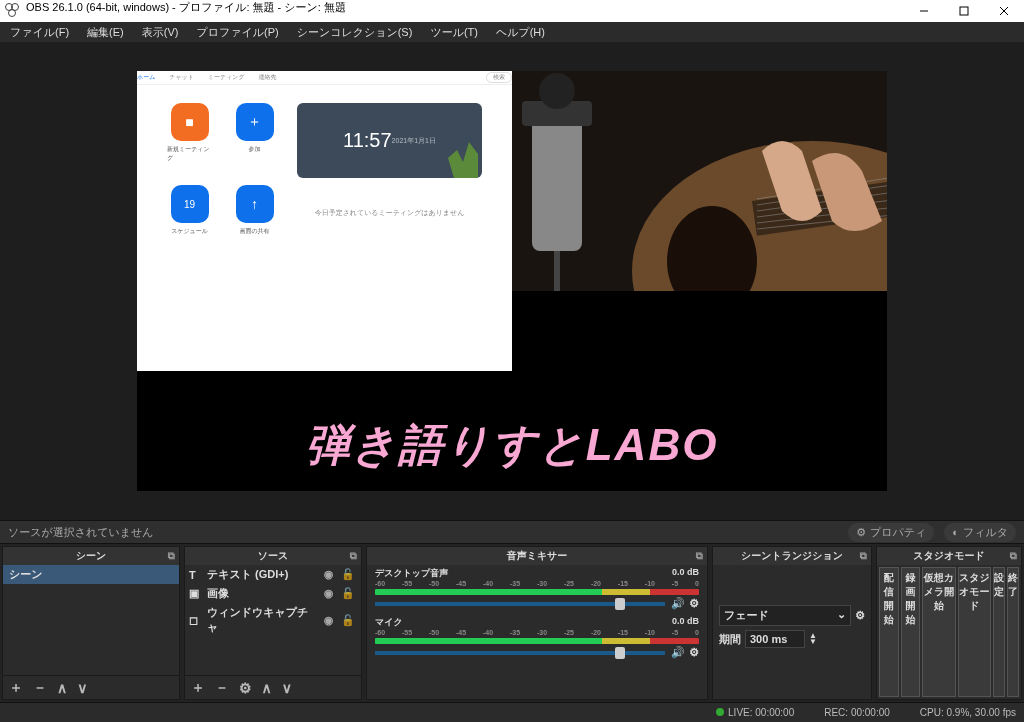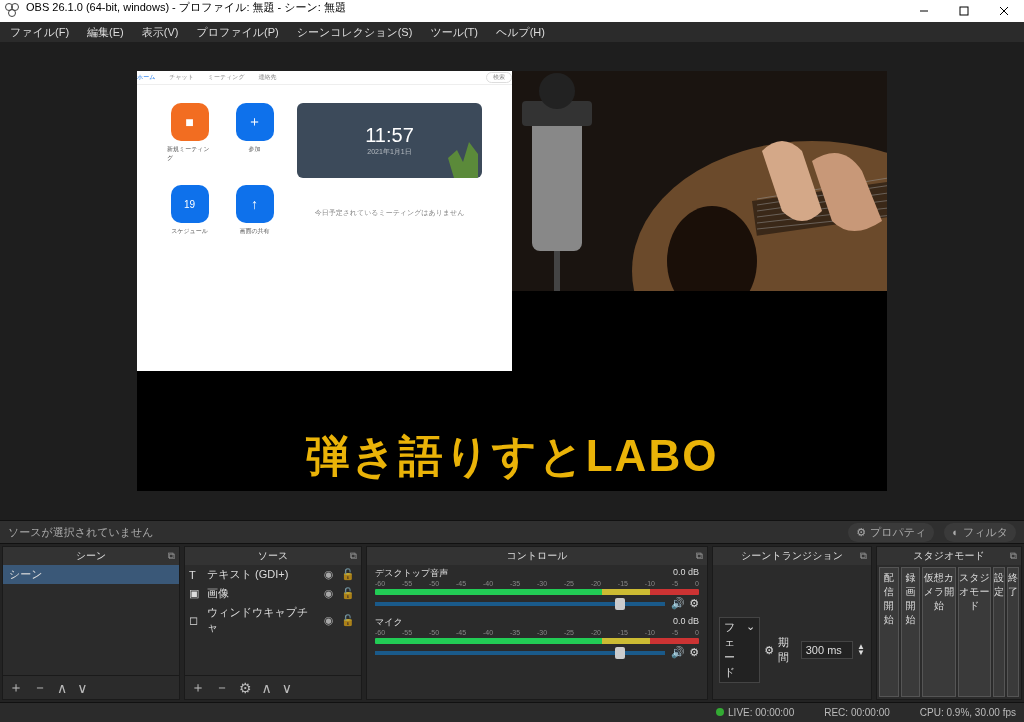--- a/index.html
+++ b/index.html
@@ -17,34 +17,34 @@
 .zoom-top .t { text-align: center; }
 .zoom-top .t.active { color: #0E71EB; }
 .zoom-body { padding: 18px 30px; display: flex; gap: 20px; }
 .zoom-btns { display: grid; grid-template-columns: repeat(2, 45px); gap: 22px 20px; }
 .zbtn { display: flex; flex-direction: column; align-items: center; gap: 4px; }
 .zbtn .sq { width: 38px; height: 38px; border-radius: 10px; display: flex; align-items: center; justify-content: center; color: #fff; font-size: 14px; }
 .zbtn .lb { font-size: 6px; color: #555; }
 .orange { background: #f26d21; }
 .blue { background: #0E71EB; }
 .zoom-cal { flex: 1; }
-.zoom-clock { background: #3c4a5a; border-radius: 6px; height: 75px; color: #fff; display: flex; flex-direction: column; align-items: center; justify-content: center; position: relative; overflow: hidden; }
+.zoom-clock { background: #3c4a5a; border-radius: 6px; height: 75px; color: #fff; display: flex; flex-direction: row; align-items: center; justify-content: center; position: relative; overflow: hidden; }
 .zoom-clock .time { font-size: 20px; font-weight: 300; }
 .zoom-clock .date { font-size: 7px; opacity: 0.6; }
 .zoom-clock::after { content:""; position:absolute; right:4px; bottom:0; width:30px; height:40px; background:#5b8a3a; clip-path: polygon(20% 100%, 0 50%, 30% 30%, 50% 60%, 70% 10%, 100% 40%, 100% 100%); }
 .zoom-msg { margin-top: 30px; font-size: 7px; color: #888; text-align: center; }
 .guitar { position: absolute; right: 0; top: 0; width: 375px; height: 220px; background: #000; }
 .guitar svg { width: 100%; height: 100%; }
-.overlay-text { position: absolute; left: 50%; transform: translateX(-50%); bottom: 5px; color: #eab308; font-size: 44px; font-weight: bold; white-space: nowrap; letter-spacing: 2px; }
+.overlay-text { position: absolute; left: 50%; transform: translateX(-50%); bottom: 16px; color: #f9a8d4; font-size: 44px; font-weight: bold; white-space: nowrap; letter-spacing: 2px; font-style: italic; }
 
 .src-header { height: 24px; background: #2f2f2f; display: flex; align-items: center; padding: 0 8px; gap: 10px; color: #aaa; border-top: 1px solid #111; border-bottom: 1px solid #111;}
 .src-header .hbtn { display: flex; align-items: center; gap: 4px; background: #3a3a3a; padding: 2px 8px; border-radius: 10px; }
 
 .docks { height: 158px; display: flex; gap: 4px; padding: 2px; background: #232323;}
-.dock { background: #2b2b2b; display: flex; flex-direction: column; border: 1px solid #1a1a1a;}
+.dock { background: #2b2b2b; display: flex; flex-direction: column; border: 1px solid #1a1a1a; font-weight: bold;}
 .dock-h { height: 18px; background: #333; display: flex; align-items: center; justify-content: center; position: relative; font-size: 10px; padding: 0 4px;}
 .dock-h .pop { position: absolute; right: 4px; opacity: 0.6;}
 .dock-body { flex: 1; overflow: hidden; }
 .dock-foot { height: 24px; border-top: 1px solid #1a1a1a; display: flex; align-items: center; padding: 0 4px; gap: 6px; }
 .fbtn { font-size: 14px; opacity: 0.8; padding: 0 2px;}
 
 .d-scenes { width: 178px; }
 .scene-item { background: #3a5878; padding: 2px 6px; }
 .d-sources { width: 178px; }
 .src-row { display: flex; align-items: center; padding: 2px 4px; gap: 4px; }
@@ -59,21 +59,21 @@
 .meter .g { position:absolute; left:0; top:0; bottom:0; width:70%; background: linear-gradient(90deg, #2c5, #2c5); }
 .meter .y { position:absolute; left:70%; top:0; bottom:0; width:15%; background: #cb3; }
 .meter .r { position:absolute; left:85%; top:0; bottom:0; width:15%; background: #c33; }
 .ticks { display: flex; justify-content: space-between; font-size: 7px; color: #888; }
 .mix-ctrl { display: flex; align-items: center; gap: 6px; margin-top: 2px;}
 .slider { flex: 1; height: 4px; background: #1a5a8a; position: relative; }
 .slider .th { position: absolute; right: 40px; top: -4px; width: 10px; height: 12px; background: #ccc; border-radius: 2px; }
 .mix-icons { display: flex; gap: 4px; }
 
 .d-trans { width: 160px; gap: 36px; }
-.trans-body { padding: 4px 6px; display: flex; flex-direction: row; gap: 4px;}
+.trans-body { padding: 4px 6px; display: flex; flex-direction: column; gap: 4px;}
 .trow { display: flex; align-items: center; gap: 4px; }
 .sel { flex: 1; background: #222; border: 1px solid #444; padding: 2px 4px; display: flex; justify-content: space-between; }
 .num { width: 60px; background: #222; border: 1px solid #444; padding: 2px 4px; }
 
 .d-ctrl { width: 146px; }
 .ctrl-body { padding: 2px; display: flex; flex-direction: row; gap: 2px; }
 .cbtn { background: #3a3a3a; border: 1px solid #555; text-align: center; padding: 3px 0; font-size: 10px;}
 
 .status { height: 20px; background: #2b2b2b; border-top: 1px solid #111; display: flex; align-items: center; padding: 0 8px; gap: 30px; justify-content: space-between; font-size: 10px; color: #bbb;}
 .status .dot { width:8px; height:8px; background: #3a3; border-radius: 50%; display:inline-block; margin-right:4px;}
@@ -243,21 +243,21 @@
       <span class="fbtn">＋</span>
       <span class="fbtn">－</span>
       <span class="fbtn">⚙</span>
       <span class="fbtn">∧</span>
       <span class="fbtn">∨</span>
     </div>
   </div>
 
   <div class="dock d-mixer">
     <div class="dock-h">
-        <span>コントロール</span>
+        <span>音声ミキサー</span>
         <span class="pop">⧉</span>
       </div>
     <div class="dock-body">
       <div class="mix-ch">
         <div class="mix-top">
             <span>デスクトップ音声</span>
             <span>0.0 dB</span>
           </div>
         <div class="ticks">
             <span>-60</span>

